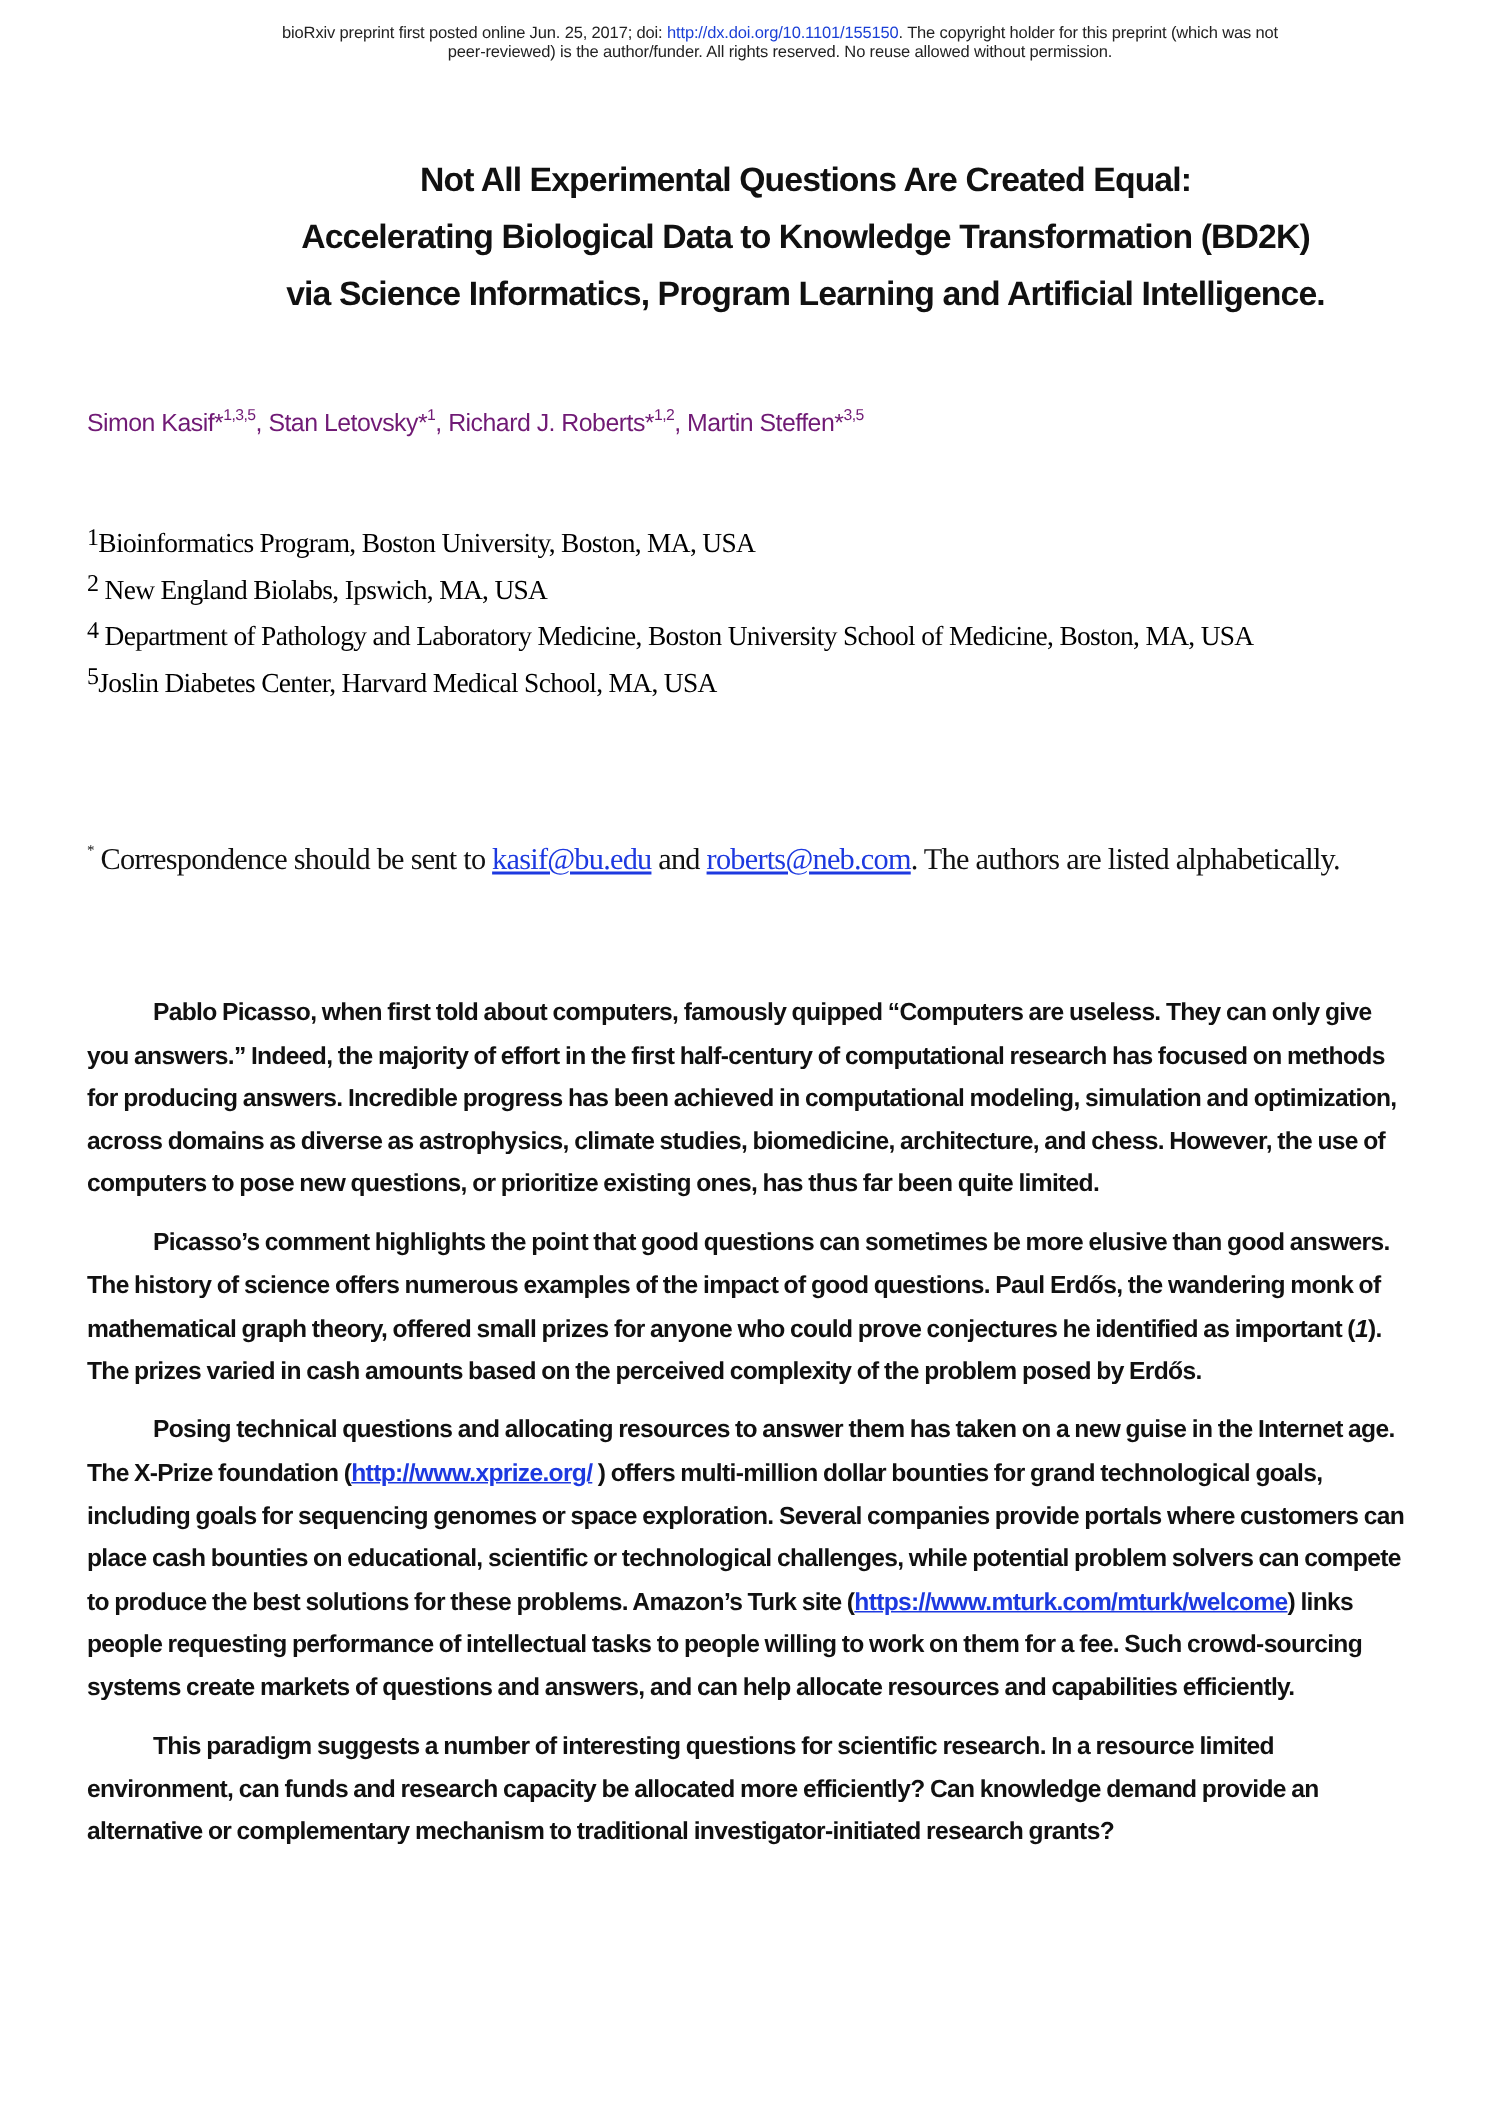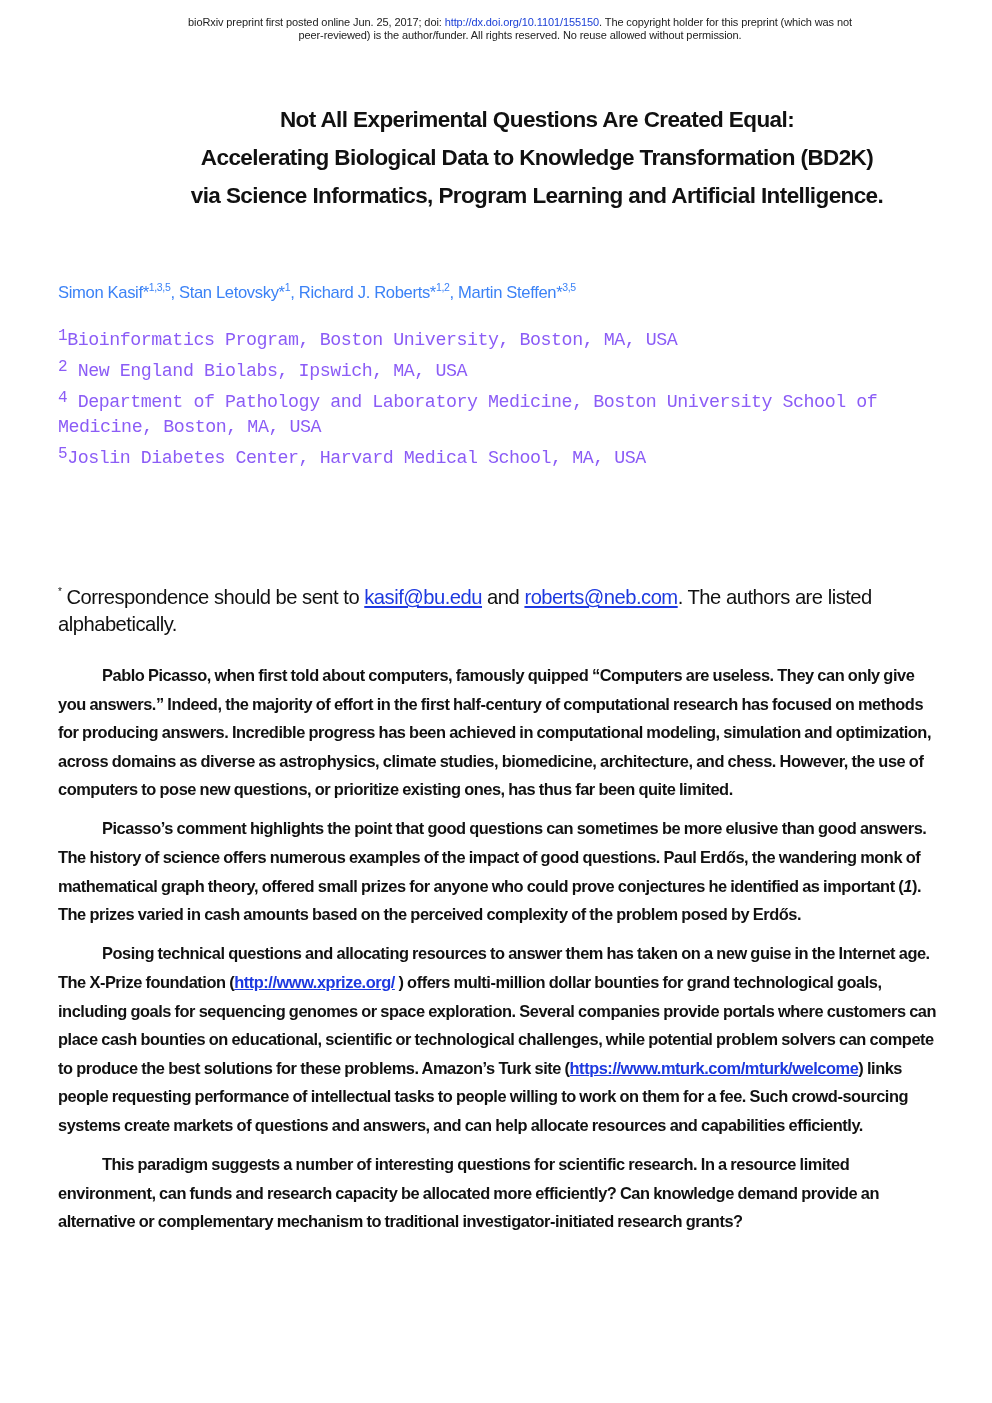--- a/index.html
+++ b/index.html
@@ -12,34 +12,33 @@
   }
   .banner a { color: #1a3fd6; text-decoration: none; }
   .title {
     position: absolute; top: 101px; left: 0; width: 992px; text-align: center;
     font-family: "Liberation Sans", sans-serif; font-weight: bold; font-size: 22.5px; line-height: 38px;
     letter-spacing: -0.6px; color: #111; padding-left: 41px;
   }
   .title div { white-space: nowrap; }
   .authors {
     position: absolute; top: 272px; left: 58px;
-    font-family: "Liberation Sans", sans-serif; font-size: 16.6px; color: #3b82f6; letter-spacing: -0.35px;
+    font-family: "Liberation Sans", sans-serif; font-size: 16.6px; color: #701a75; letter-spacing: -0.35px;
     white-space: nowrap;
-    margin-top: 11px;
   }
   .authors sup { font-size: 10.5px; vertical-align: 7px; line-height: 0; }
   .affils {
-    position: absolute; top: 328px; left: 58px; width: 880px;
-    font-family: Liberation Mono, monospace; font-size: 18.3px; color: #8b5cf6; letter-spacing: -0.45px;
+    position: absolute; top: 350px; left: 58px; width: 880px;
+    font-family: Liberation Serif, serif; font-size: 18.3px; color: #000000; letter-spacing: -0.45px;
   }
   .affil { line-height: 24.5px; margin-bottom: 6.5px; }
   .affil sup { font-size: 16px; vertical-align: 5px; line-height: 0; }
   .corr {
     position: absolute; top: 560px; left: 58px; width: 880px;
-    font-family: Liberation Sans, sans-serif; font-size: 20.2px; line-height: 27px; color: #111; letter-spacing: -0.5px; margin-top: 24px;
+    font-family: Liberation Serif, serif; font-size: 20.2px; line-height: 27px; color: #111; letter-spacing: -0.5px;
   }
   .corr sup { font-size: 10px; vertical-align: 9px; line-height: 0; }
   .corr a, .para a { color: #1d39e0; text-decoration: underline; }
   .body-text {
     position: absolute; top: 661px; left: 58px; width: 880px;
     font-family: "Liberation Sans", sans-serif; font-size: 16.4px; line-height: 28.6px; color: #111;
     letter-spacing: -0.45px; word-spacing: -0.5px; font-weight: bold;
   }
   .para { margin: 0 0 10.5px 0; text-indent: 44px; }
   .para i { font-style: italic; }

